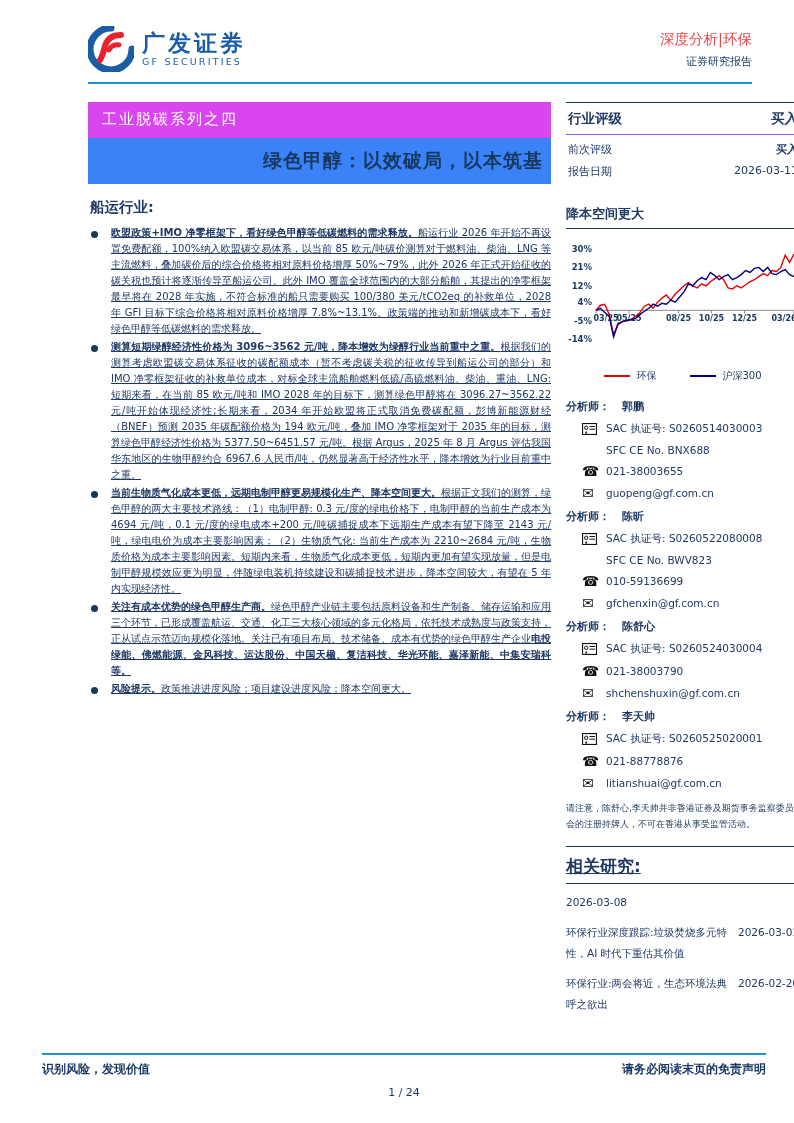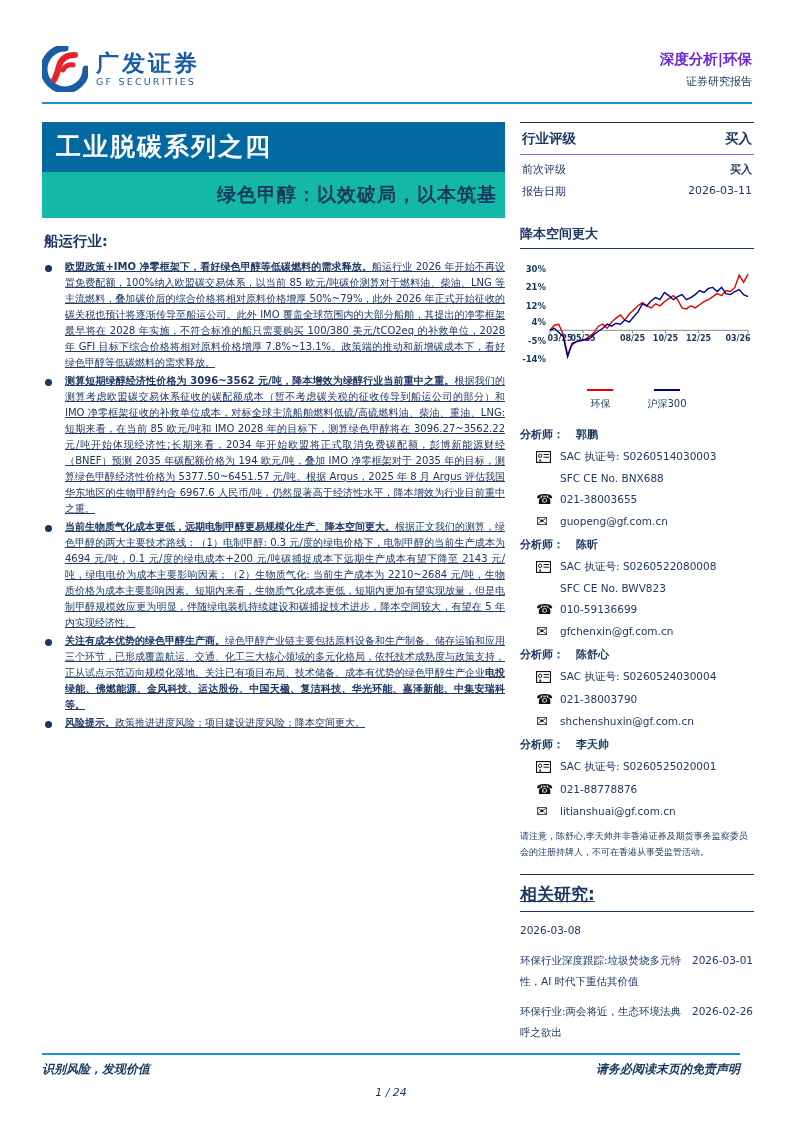--- a/index.html
+++ b/index.html
@@ -2,41 +2,41 @@
 <html><head>
 <meta charset="utf-8">
 <style>
   * { margin:0; padding:0; box-sizing:border-box; }
   html,body { background:#ffffff; }
   body {
     width:794px; height:1123px; position:relative; overflow:hidden;
     font-family:"DejaVu Sans","Liberation Sans",sans-serif;
     color:#1F3864;
   }
-  .page { padding:44px 42px 0 42px; }
+  .page { padding:24px 42px 0 42px;margin-left:46px; }
 
   
   .header { display:flex; justify-content:space-between; align-items:center; height:50px; }
   .brand { display:flex; align-items:center; gap:8px; }
   .brand-text .cn { font-size:23px; font-weight:bold; color:#1A5DA6; letter-spacing:3px; line-height:1.1; }
   .brand-text .en { font-size:9.5px; font-weight:normal; color:#1A5DA6; letter-spacing:2.2px; }
   .header-right { text-align:right; }
-  .header-right .doc-type { font-size:14.5px; font-weight:bold; color:#6d28d9; }
+  .header-right .doc-type { font-size:14.5px; font-weight:normal; color:#ef4444; }
   .header-right .doc-sub { font-size:11px; color:#17375E; margin-top:5px; }
   .header-rule { border-top:2px solid #1D94D2; margin-top:8px; }
 
   
   .content { display:flex; gap:15px; margin-top:18px; }
   .col-left { width:463px; flex:none; }
   .col-right { width:234px; flex:none; }
 
   
-  .banner { background:#0369a1; color:#fff; font-size:25px; font-weight:bold;
+  .banner { background:#d946ef; color:#fff; font-size:15px; font-weight:normal;
             padding:8px 12px 9px 14px; letter-spacing:2px; }
-  .subtitle-band { background:#14b8a6; color:#17375E; font-size:19px; font-weight:bold;
+  .subtitle-band { background:#3b82f6; color:#17375E; font-size:19px; font-weight:bold;
             text-align:right; padding:10px 8px 10px 0; letter-spacing:1px; }
 
   .core-heading { font-size:14.5px; font-weight:bold; margin:14px 0 8px 2px; }
 
   ul.bullets { list-style:none; }
   li.bullet { position:relative; padding-left:23px; margin-bottom:2px;
               font-size:10px; line-height:1.6; text-align:justify;text-decoration:underline; }
   li.bullet .dot { position:absolute; left:3px; top:6px; width:7px; height:7px;
                    border-radius:50%; background:#17375E; }
   .seg-b { font-weight:bold; }
@@ -50,21 +50,21 @@
   .rating-row { display:flex; justify-content:space-between; padding:7px 2px 0 2px; font-size:11px; }
   .rating-row .val { font-weight:bold; }
   .rating-row .val.plain { font-weight:normal; font-family:"DejaVu Sans",sans-serif; }
 
   
   .chart-block { margin-top:26px; }
   .chart-title { font-size:13px; font-weight:bold; padding-bottom:5px;
                  border-bottom:1.5px solid #17375E; }
   .chart-svg { margin-top:10px; display:block; }
   .legend { display:flex; justify-content:center; gap:34px; margin-top:4px; }
-  .legend-item { display:flex; align-items:center; gap:6px; font-size:10px; color:#17375E;flex-direction:column; }
+  .legend-item { display:flex; align-items:center; gap:6px; font-size:10px; color:#17375E; }
   .legend-swatch { width:26px; height:2px; }
 
   
   .analysts { margin-top:16px; }
   .an-name-row { display:flex; font-size:11px; font-weight:bold; margin-top:9px;align-items:center; }
   .an-name-row .an-label { width:56px; }
   .an-row { display:flex; align-items:center; font-size:10.5px; margin-top:8px; }
   .an-row .an-icon { width:24px; margin-left:16px; flex:none; color:#111; font-size:14px;
                      line-height:1; display:flex; align-items:center; }
   .an-row .an-val { flex:1; word-break:break-all; }
@@ -72,21 +72,21 @@
 
   
   .related { margin-top:14px; border-top:1px solid #17375E; padding-top:8px; }
   .related-heading { font-size:17px; font-weight:bold; padding-bottom:5px;
                      border-bottom:1.5px solid #17375E;text-decoration:underline; }
   .rel-item { display:flex; font-size:10.5px; margin-top:8px; }
   .rel-title { flex:1; line-height:2.05; padding-right:8px; }
   .rel-date { width:62px; flex:none; line-height:2.05; }
 
   
-  .footer { position:absolute; left:42px; right:54px; top:1053px;font-style:italic; }
+  .footer { position:absolute; left:42px; right:28px; top:1053px; }
   .footer-rule { border-top:2.5px solid #1D94D2; }
   .footer-row { display:flex; justify-content:space-between; margin-top:6px;
                 font-size:12px; font-weight:bold; color:#17375E; }
   .footer-page { text-align:center; font-size:11px; margin-top:8px; color:#17375E; }
 </style>
 </head>
 <body>
 
 <div class="page">
 

